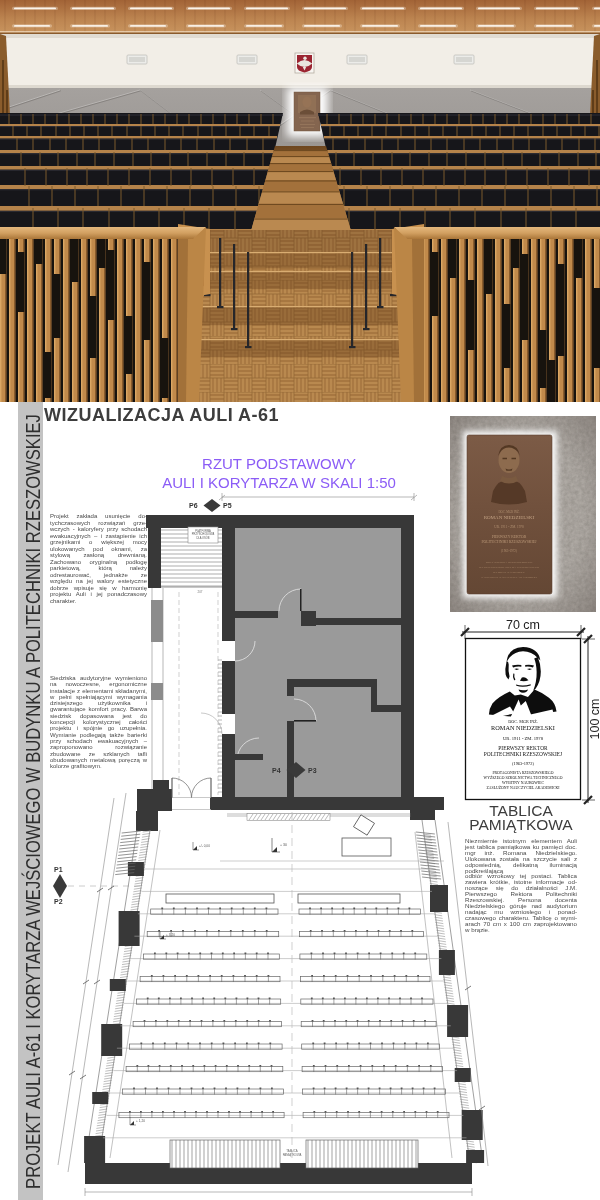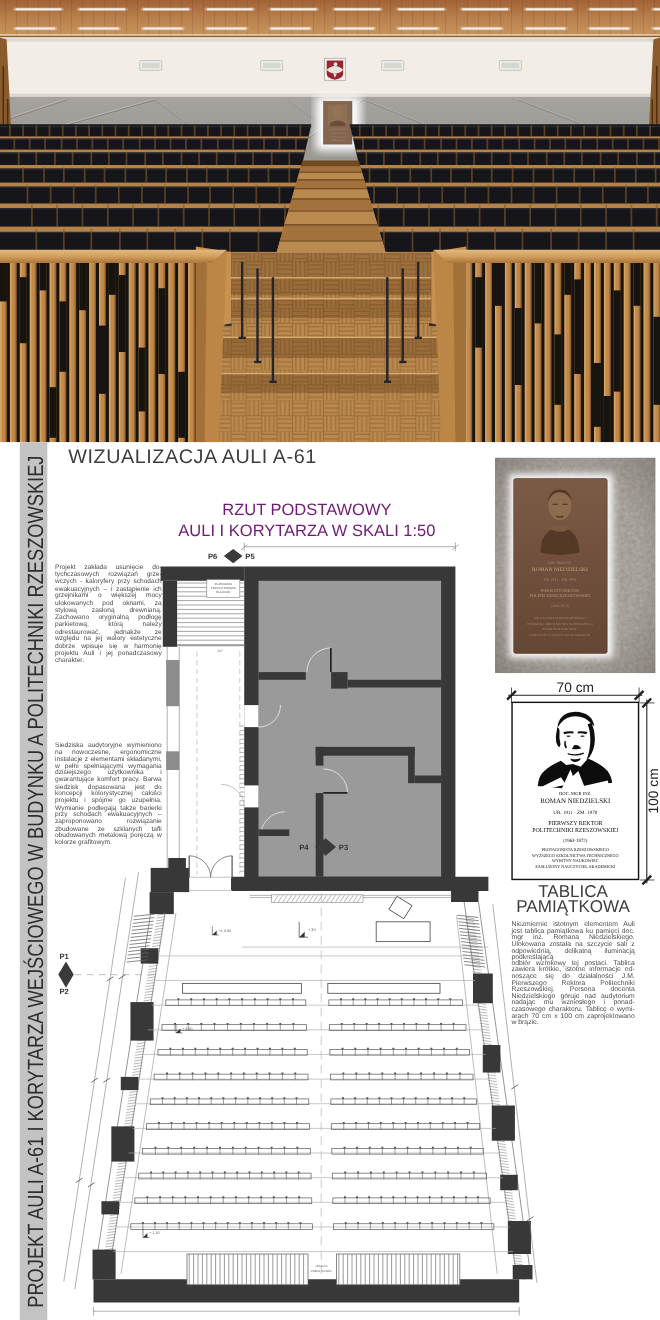--- a/index.html
+++ b/index.html
@@ -289,23 +289,23 @@
 <polygon points="412,239 424,239 424,402 414,402" fill="#8a5c2c" opacity="0.5"></polygon>
 </g>
 </svg>
 
 <div class="abs" style="left:18px;top:402px;width:25px;height:798px;background:#c3c3c3"></div>
 
 <div class="abs" style="left:18px;top:402px;width:25px;height:798px;display:flex;align-items:center;justify-content:center;">
     <div style="transform:rotate(-90deg) scaleX(0.83) translateY(3px);white-space:nowrap;font-size:20px;color:#2e2e2e;">PROJEKT AULI A-61 I KORYTARZA WEJŚCIOWEGO W BUDYNKU A POLITECHNIKI RZESZOWSKIEJ</div>
   </div>
 
-<div class="abs" style="left:62px;top:405px;font-size:18px;color:#3d3d3d;letter-spacing:0.5px;">WIZUALIZACJA AULI A-61</div>
-
-<div class="abs" style="left:138px;top:454px;width:282px;text-align:center;font-size:15px;line-height:19px;color:#701a75;">RZUT PODSTAWOWY<br>AULI I KORYTARZA W SKALI 1:50</div>
+<div class="abs" style="left:44px;top:405px;font-size:18px;color:#3d3d3d;letter-spacing:0.5px;font-weight:bold;">WIZUALIZACJA AULI A-61</div>
+
+<div class="abs" style="left:138px;top:454px;width:282px;text-align:center;font-size:15px;line-height:19px;color:#8b5cf6;">RZUT PODSTAWOWY<br>AULI I KORYTARZA W SKALI 1:50</div>
 
 <div class="abs just" style="left:50px;top:513px;width:97px;font-size:6px;line-height:6.5px;">Projekt zakłada usunięcie do­tychczasowych rozwiązań grze­wczych - kaloryfery przy schodach ewakuacyjnych – i zastąpienie ich grzejnikami o większej mocy ulokowanych pod oknami, za stylową zasłoną drewnianą. Zachowano orygi­nalną podłogę parkietową, którą należy odrestaurować, jednakże ze względu na jej walory estetyczne dobrze wpisu­je się w harmonię projektu Auli i jej ponadczasowy charakter.</div>
 
 <div class="abs just" style="left:50px;top:675px;width:97px;font-size:6px;line-height:6.3px;">Siedziska audytoryjne wymien­iono na nowoczesne, ergonom­iczne instalacje z elementami składanymi, w pełni spełniają­cymi wymagania dzisiejszego użytkownika i gwarantujące komfort pracy. Barwa siedzisk dopasowana jest do koncepcji kolorystycznej całości projektu i spójnie go uzupełnia. Wymianie podlegają także barierki przy schodach ewakuacyjnych – zaproponowano rozwiązanie zbudowane ze szklanych tafli obudowanych metalową poręczą w kolorze grafitowym.</div>
 
 <svg class="abs" style="left:40px;top:490px" width="460" height="710" viewBox="40 490 460 710">
 <defs></defs>
 
 <rect x="222" y="515" width="192" height="295" fill="#383838"></rect>
 

